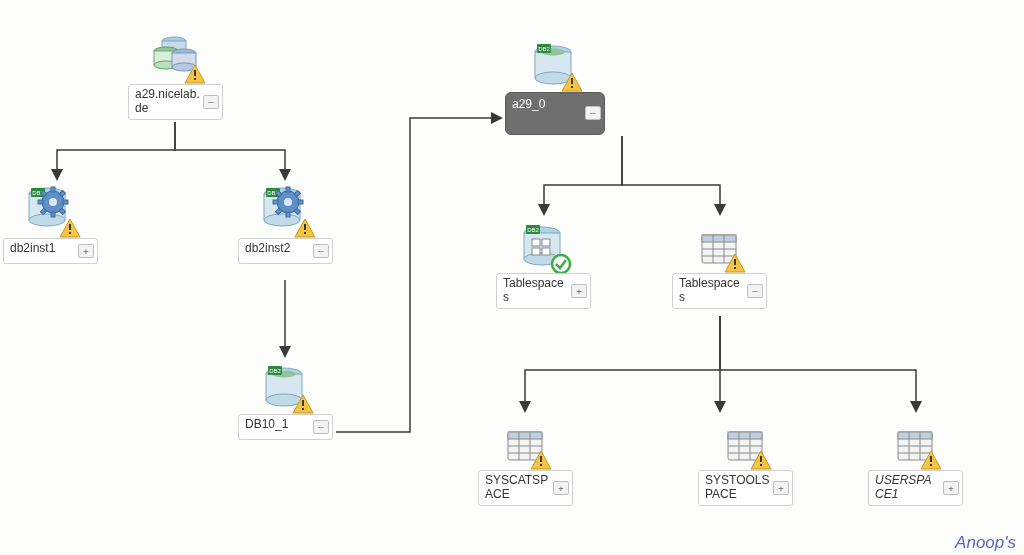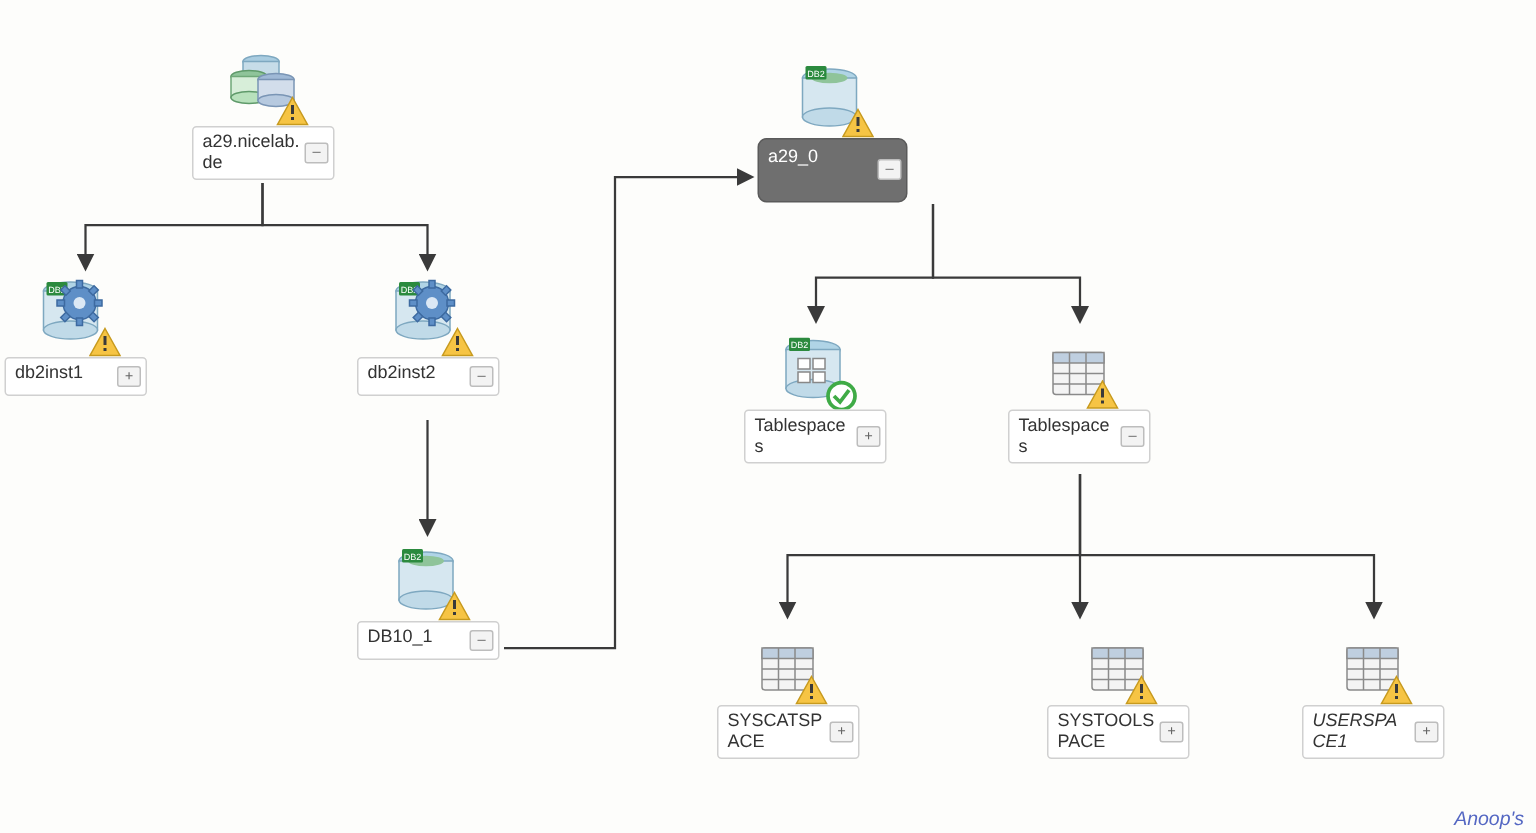--- a/index.html
+++ b/index.html
@@ -74,21 +74,21 @@
     align-items: center;
     justify-content: center;
     font-size: 9px;
     color: #666;
     font-family: monospace;
   }
   .watermark {
     position: absolute;
     right: 8px;
     bottom: 2px;
-    font-size: 13px;
+    font-size: 17px;
     color: #2a42b5;
     font-style: italic;
     opacity: 0.8;
   }
 </style>
 </head>
 <body>
 
 <svg width="0" height="0" style="position:absolute">
   <defs>

